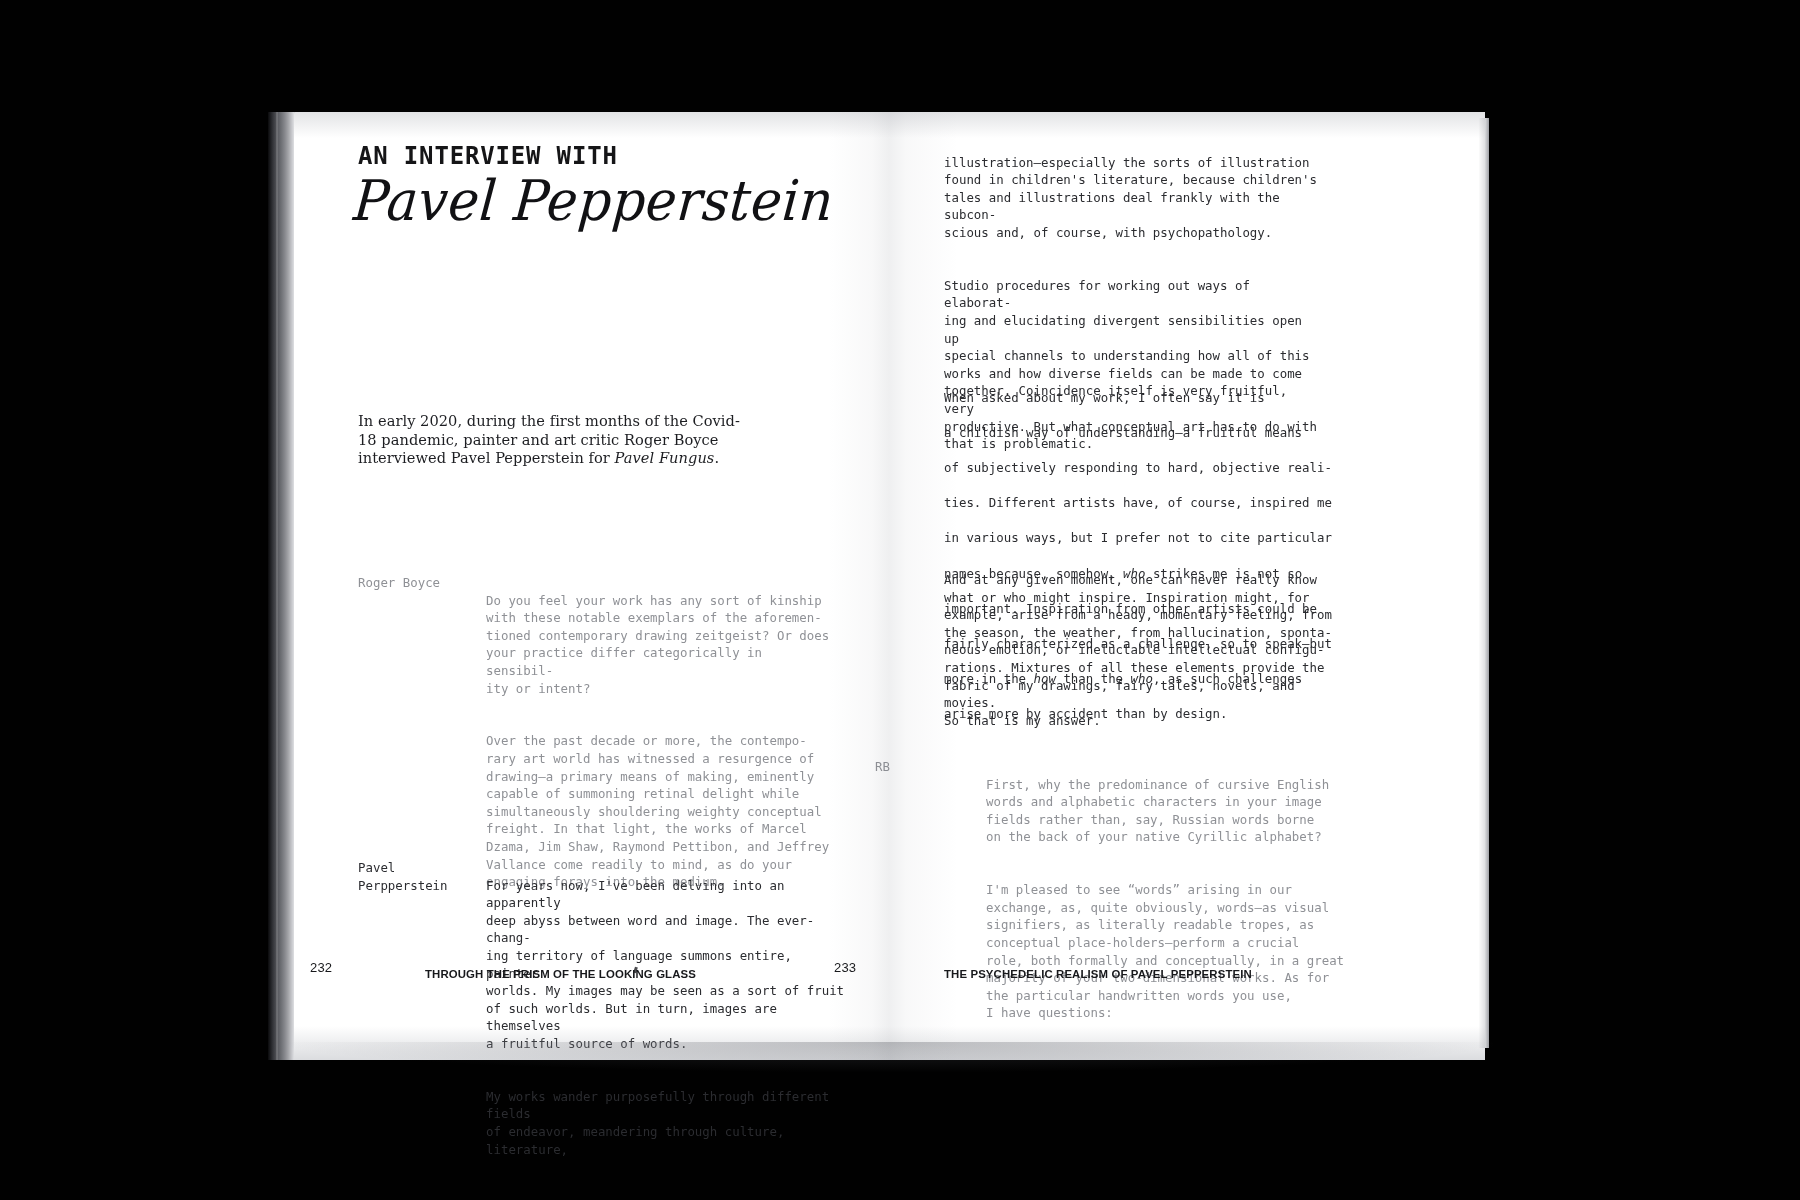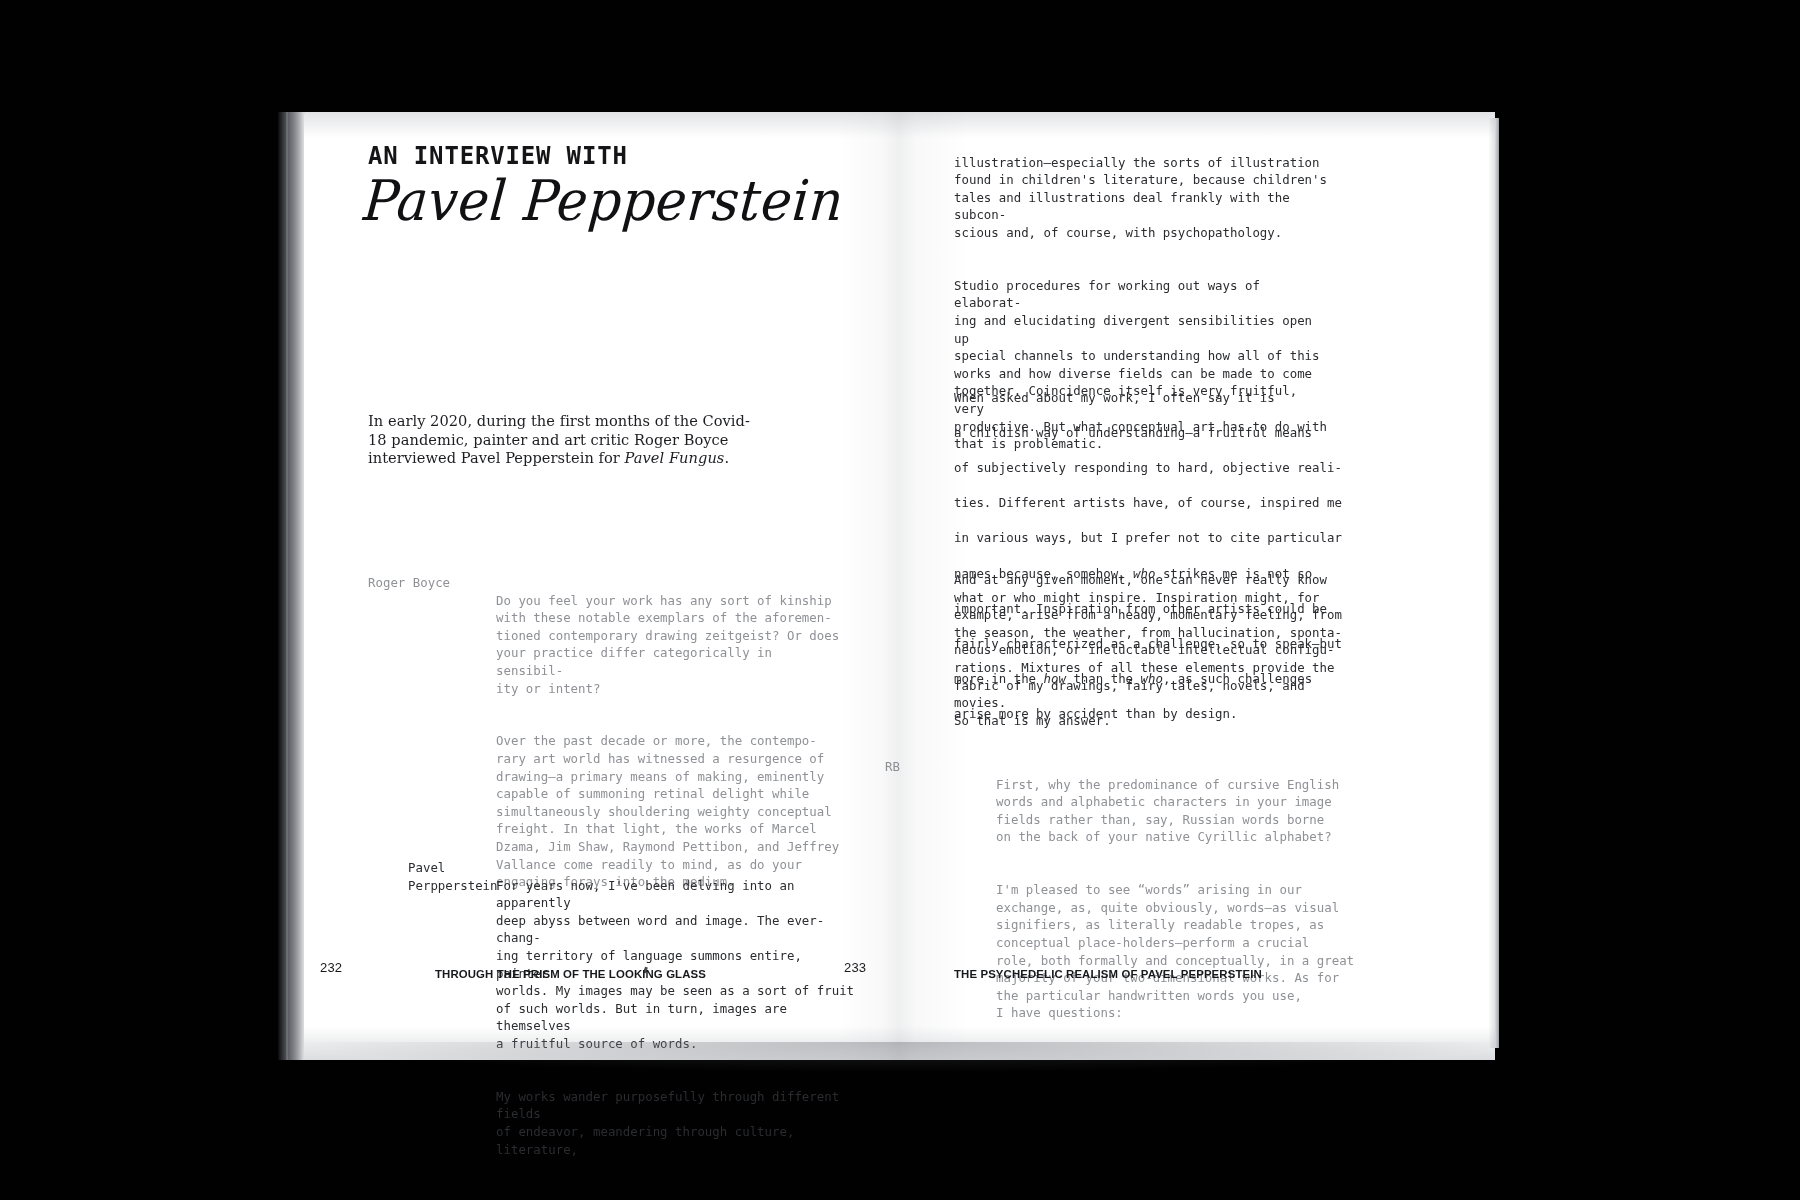--- a/index.html
+++ b/index.html
@@ -18,21 +18,21 @@
   #stage {
     position: absolute;
     left: 0; top: 0;
     width: 1800px; height: 1200px;
     background: #010101;
   }
 
   
   #book {
     position: absolute;
-    left: 278px;
+    left: 268px;
     top: 112px;
     width: 1243px;
     height: 948px;
   }
 
   
   .leaf-stack {
     position: absolute;
     left: 0px;
     top: 0px;
@@ -238,21 +238,21 @@
 rary art world has witnessed a resurgence of
 drawing—a primary means of making, eminently
 capable of summoning retinal delight while
 simultaneously shouldering weighty conceptual
 freight. In that light, the works of Marcel
 Dzama, Jim Shaw, Raymond Pettibon, and Jeffrey
 Vallance come readily to mind, as do your
 engaging forays into the medium.</p>
       </div>
 
-      <div class="speaker tone-a" style="left:64px; top:747px; width:140px;margin-left:40px;">Pavel
+      <div class="speaker tone-a" style="left:64px; top:747px; width:140px;">Pavel
 Perpperstein</div>
       <div class="body-col tone-a" style="left:192px; top:747px; width:360px;">
         <p>For years now, I've been delving into an apparently
 deep abyss between word and image. The ever-chang-
 ing territory of language summons entire, painter
 worlds. My images may be seen as a sort of fruit
 of such worlds. But in turn, images are themselves
 a fruitful source of words.</p>
         <p>My works wander purposefully through different fields
 of endeavor, meandering through culture, literature,</p>

